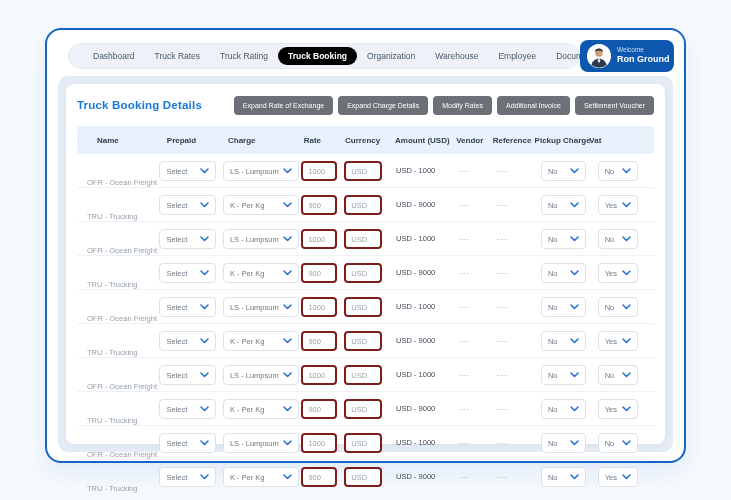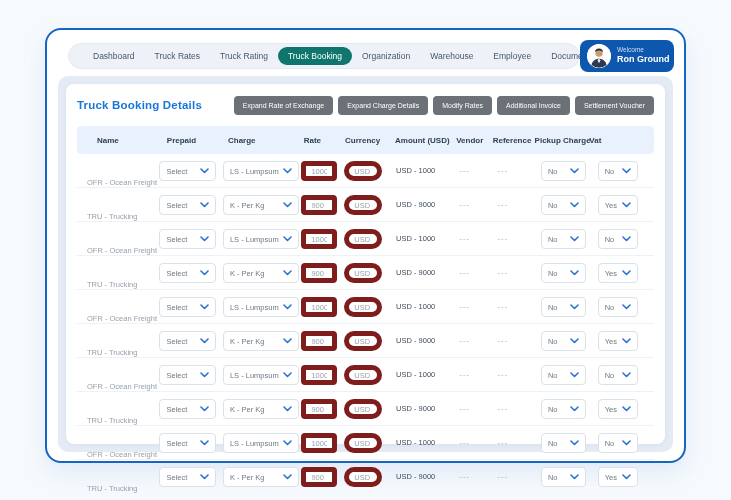--- a/index.html
+++ b/index.html
@@ -11,21 +11,21 @@
     box-shadow:0 10px 25px rgba(20,101,196,0.10); }
 
   
   .topbar { height:46px; display:flex; align-items:center;
     justify-content:flex-end; padding:6px 10px 0 14px; }
   .nav-pill { width:512px; height:26px; background:#EEF2F8;
     border:1px solid #E5EAF2; border-radius:13px; display:flex;
     align-items:center; justify-content:space-between; padding:0 14px; }
   .nav-item { font-size:8.5px; color:#47586C; font-weight:500;
     padding:4px 10px; border-radius:12px; white-space:nowrap; cursor:pointer; }
-  .nav-item.active { background:#0f766e; color:#FFFFFF; font-weight:400; }
+  .nav-item.active { background:#000000; color:#FFFFFF; font-weight:700; }
 
   .welcome-badge { width:94px; height:32px; background:#0D57AE;
     border-radius:8px; display:flex; align-items:center; gap:6px;
     padding:0 7px; cursor:pointer; }
   .avatar { width:24px; height:24px; border-radius:50%; background:#FFFFFF;
     overflow:hidden; flex:none; }
   .welcome-text { display:flex; flex-direction:column; line-height:1.25; }
   .greeting { font-size:6.5px; color:rgba(255,255,255,0.78); }
   .username { font-size:9px; font-weight:700; color:#FFFFFF; white-space:nowrap; }
 
@@ -63,25 +63,25 @@
     justify-content:space-between; background:#FFFFFF;
     border:1px solid #DBE1E9; border-radius:4px; height:20px;
     padding:0 6px; cursor:pointer; }
   .dropdown span { font-size:7.5px; color:#6F7984; white-space:nowrap; }
   .dd-prepaid { width:57px; }
   .dd-basis  { width:76px; }
   .dd-pickup { width:45px; }
   .dd-vat    { width:40px; }
   .chevron { flex:none; margin-left:4px; }
 
-  .tinput { height:20px; border:5px solid #7f1d1d; border-radius:4px;
+  .tinput { height:20px; border:2px solid #7f1d1d; border-radius:4px;
     font-size:7.5px; color:#98A1AC; padding:0 5px; background:#FFFFFF;
     font-family:inherit; }
   .in-rate { width:36px; }
-  .in-curr { width:38px;border-radius:10px; }
+  .in-curr { width:38px; }
 </style>
 </head>
 <body>
 
 <div class="card">
 
   <div class="topbar">
     <nav class="nav-pill" id="nav">
         <span class="nav-item">Dashboard</span>
         <span class="nav-item">Truck Rates</span>

